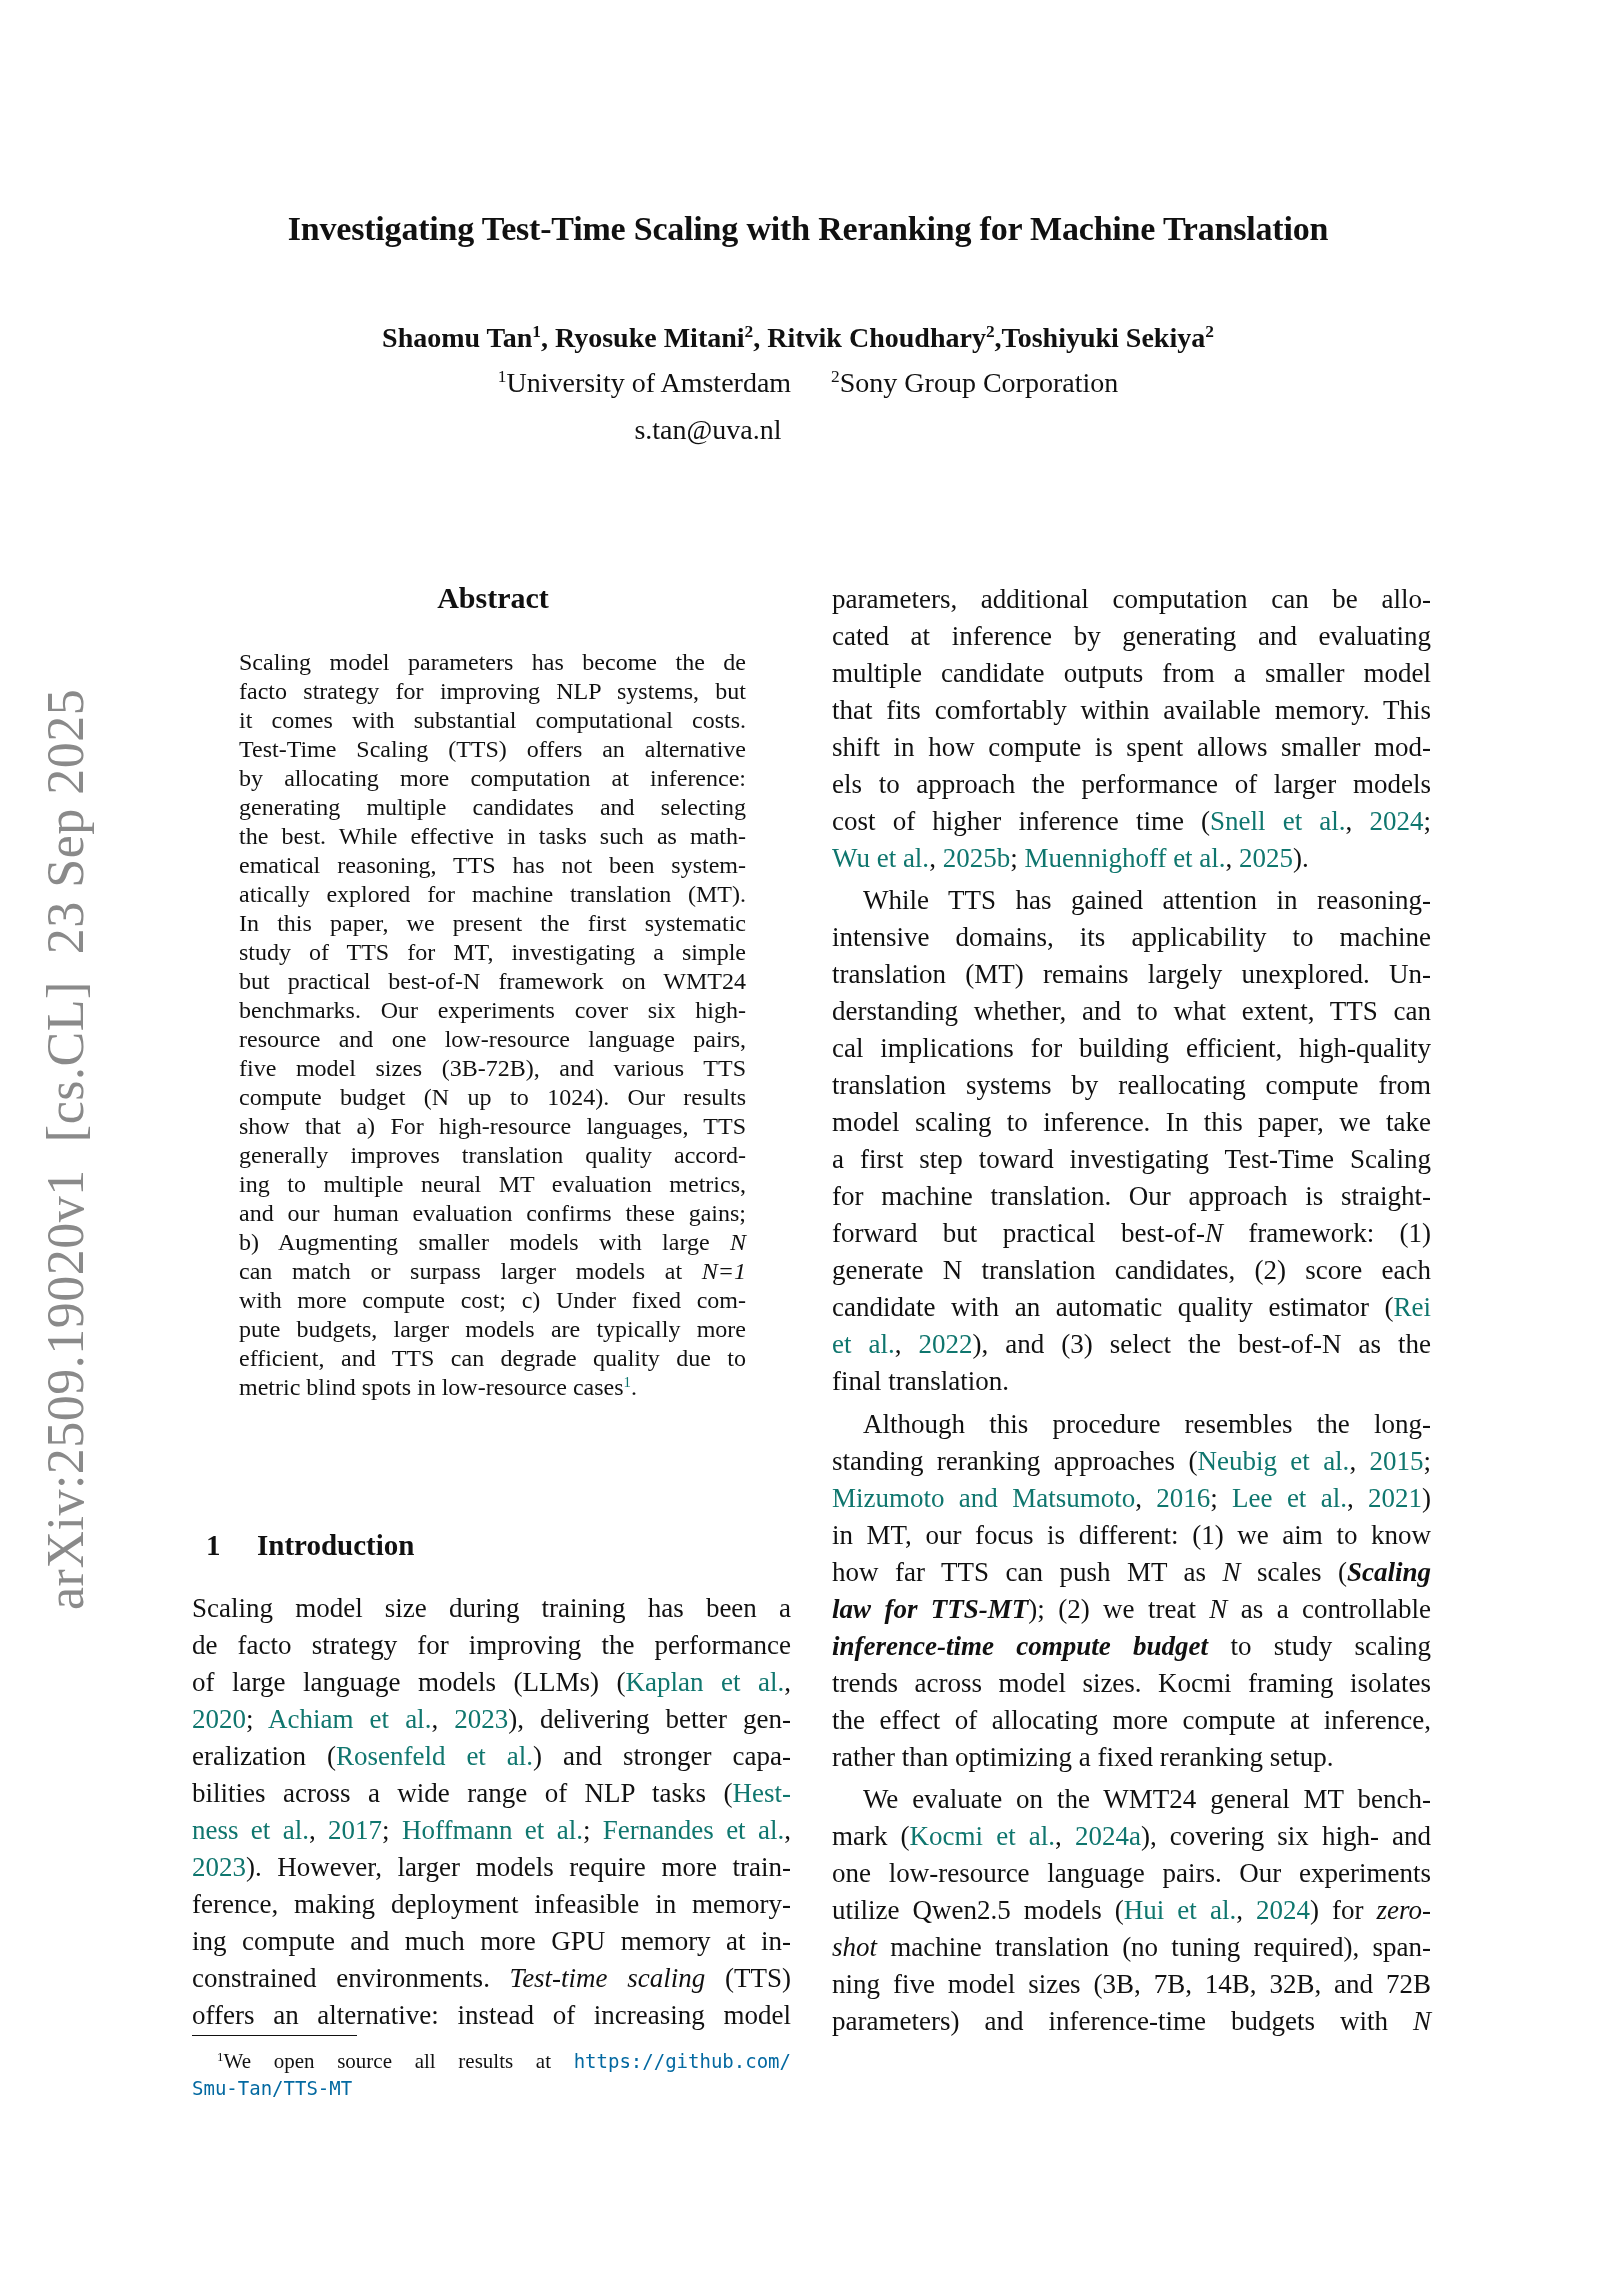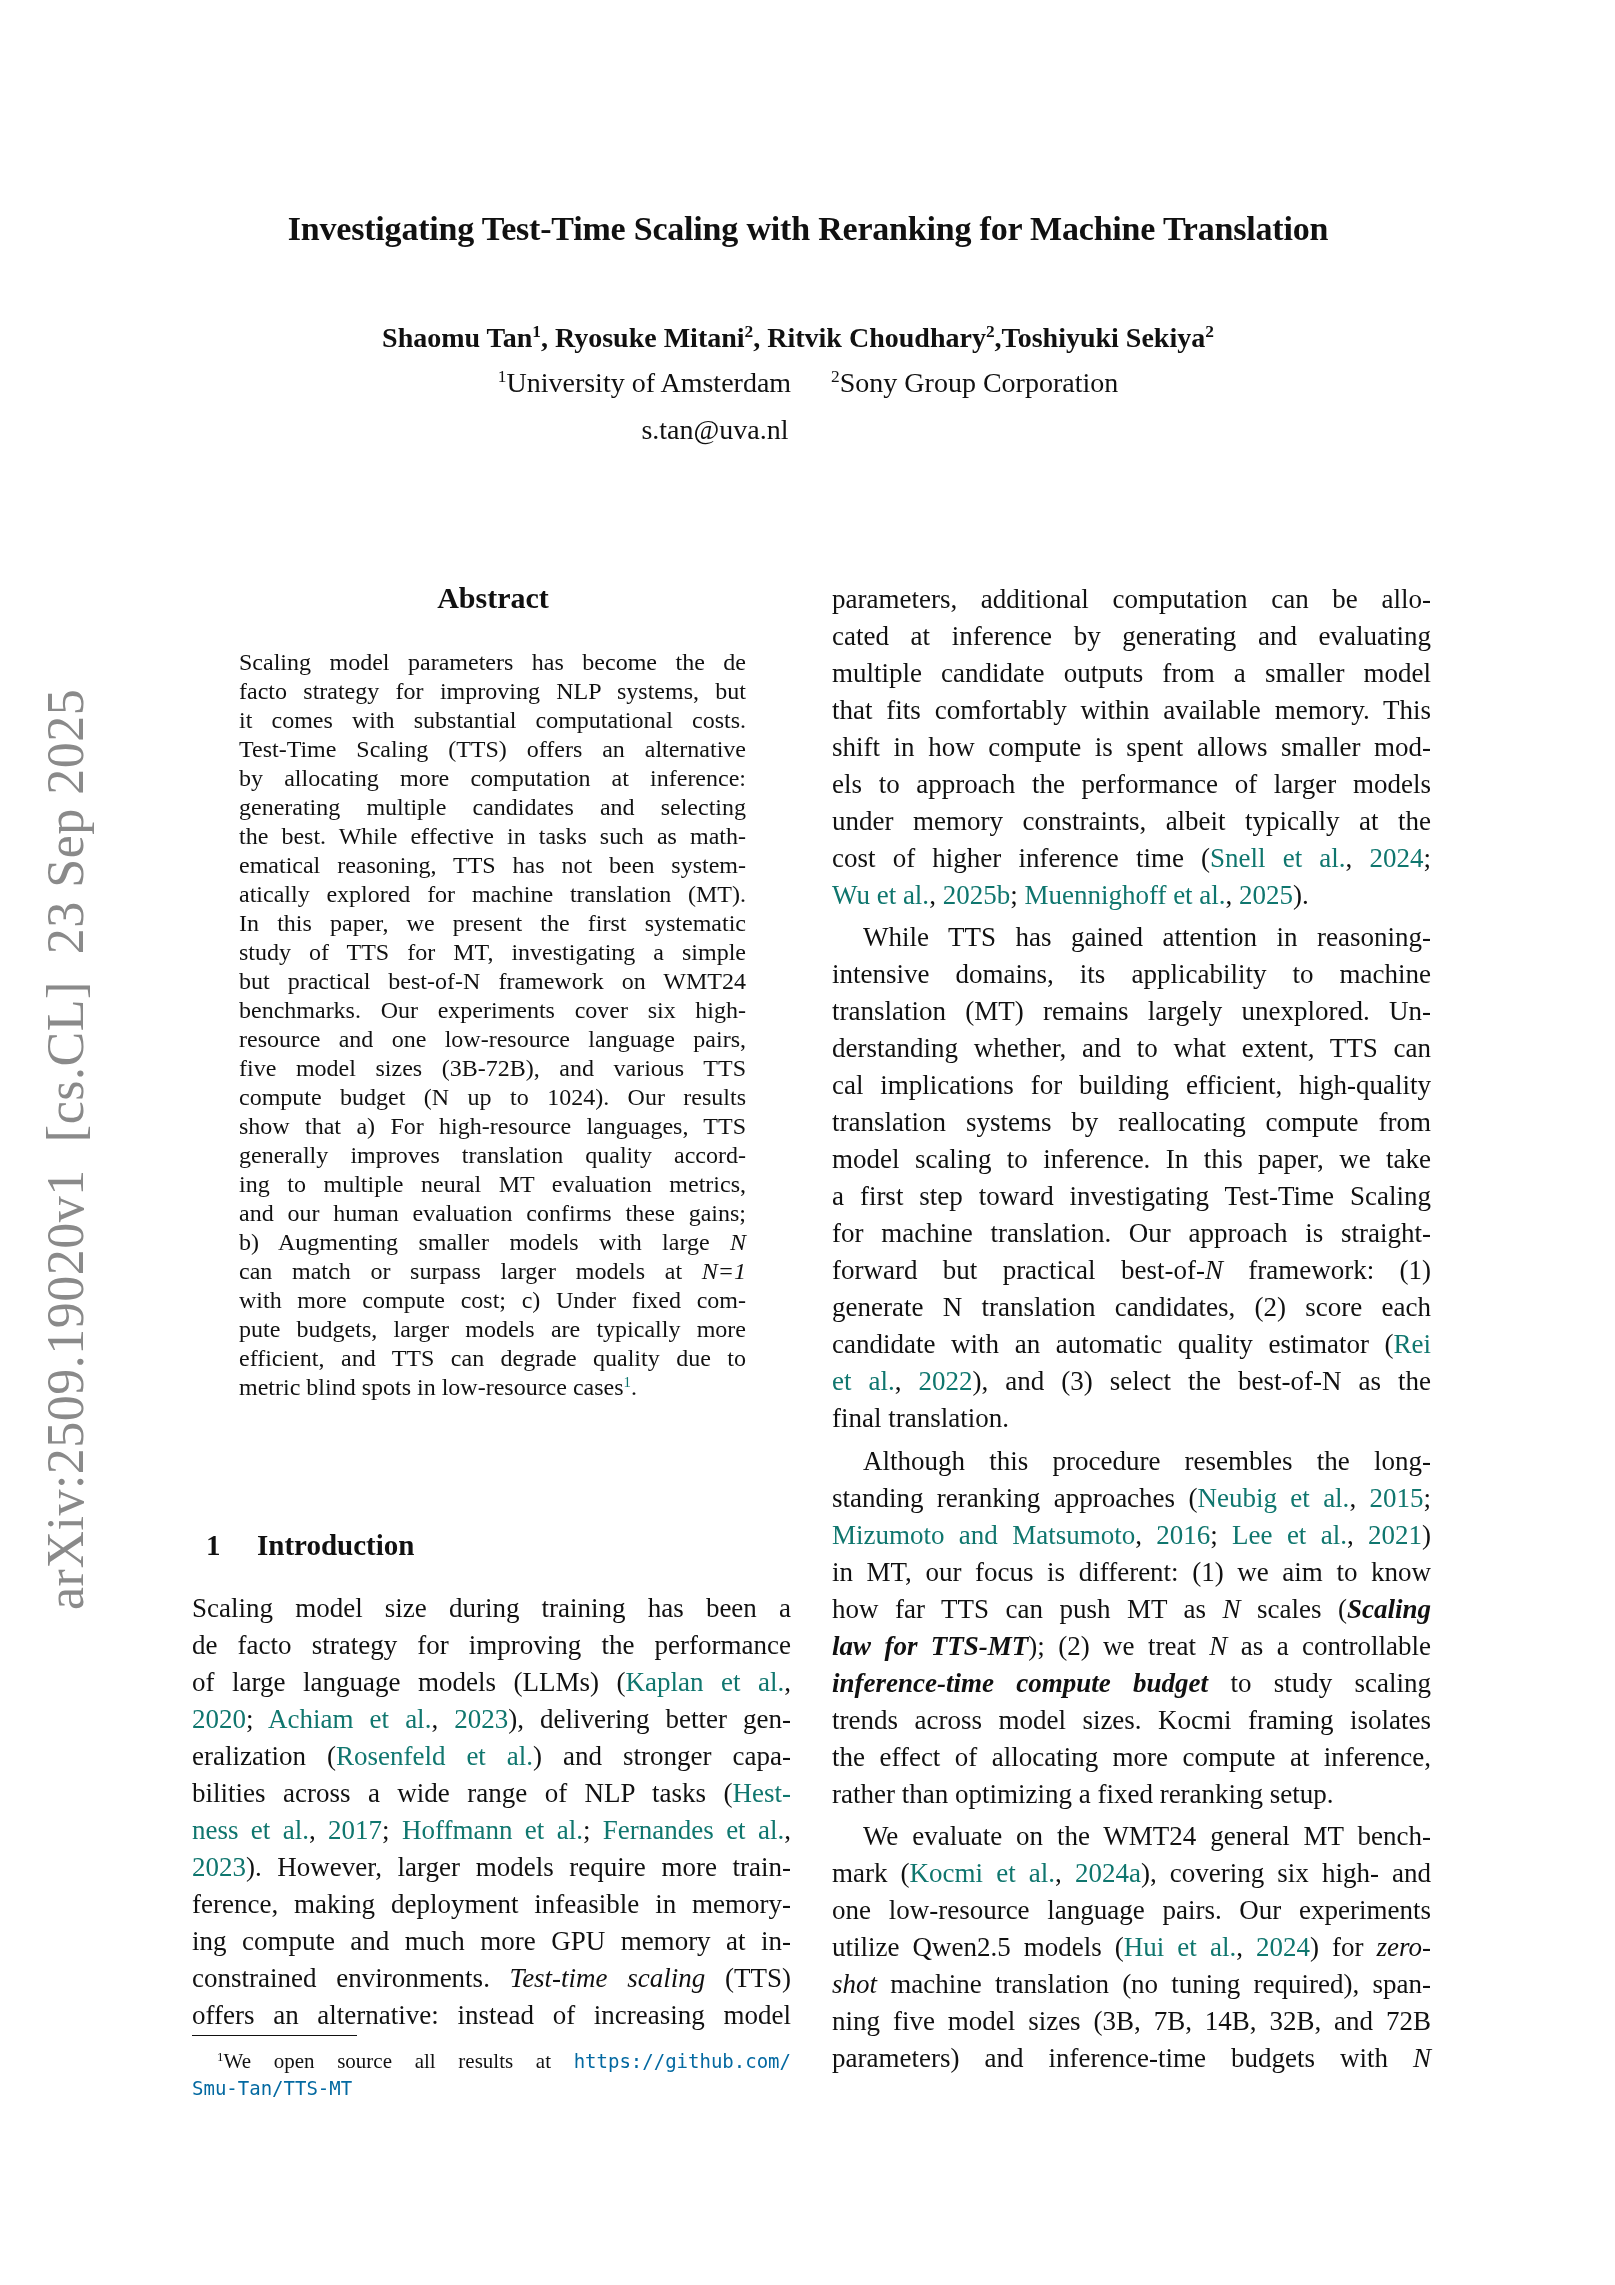--- a/index.html
+++ b/index.html
@@ -4,21 +4,21 @@
 <style>
   html, body { margin: 0; padding: 0; background: #ffffff; }
   body { width: 1616px; height: 2285px; position: relative; overflow: hidden;
          font-family: "Liberation Serif", "DejaVu Serif", serif; color: #111; }
   .title { position: absolute; top: 210px; left: 0; width: 1616px; text-align: center;
            font-weight: bold; font-size: 34px; letter-spacing: -0.2px; }
   .authors { position: absolute; top: 322px; left: 0; width: 1596px; text-align: center;
              font-weight: bold; font-size: 28px; }
   .affil { position: absolute; top: 367px; left: 0; width: 1616px; text-align: center; font-size: 28px; }
   .affil .gap { display: inline-block; width: 40px; }
-  .email { position: absolute; top: 414px; left: 0; width: 1416px; text-align: center; font-size: 28px; padding-left: 7px; }
+  .email { position: absolute; top: 414px; left: 0; width: 1416px; text-align: center; font-size: 28px; }
   sup { font-size: 0.62em; vertical-align: 0.55em; line-height: 0; }
   .arxiv { position: absolute; left: 36px; top: 1610px; transform-origin: 0 0; transform: rotate(-90deg);
            font-size: 52px; color: #8a8a8a; white-space: pre; letter-spacing: 0.5px; }
   .abstract-head { position: absolute; top: 581px; left: 226px; width: 534px; text-align: center;
                    font-weight: bold; font-size: 30px; }
   .abstract { position: absolute; top: 648px; left: 239px; width: 507px; font-size: 24px; line-height: 29px; }
   .line { display: block; white-space: nowrap; text-align: justify; text-align-last: justify; height: 29px; }
   .line.last { text-align-last: left; }
   .sec-head { position: absolute; top: 1529px; left: 206px; font-weight: bold; font-size: 29px; }
   .sec-head .num { display: inline-block; width: 51px; }
@@ -110,21 +110,20 @@
   <span class="line last"><span class="mono">Smu-Tan/TTS-MT</span></span>
 </div>
 
 <div class="col-right">
   <span class="line">parameters, additional computation can be allo-</span>
   <span class="line">cated at inference by generating and evaluating</span>
   <span class="line">multiple candidate outputs from a smaller model</span>
   <span class="line">that fits comfortably within available memory. This</span>
   <span class="line">shift in how compute is spent allows smaller mod-</span>
   <span class="line">els to approach the performance of larger models</span>
-  <span class="line">under memory constraints, albeit typically at the</span>
   <span class="line"><span>cost of higher inference time (</span><span class="cite">Snell et al.</span><span>, </span><span class="cite">2024</span><span>;</span></span>
   <span class="line last"><span class="cite">Wu et al.</span><span>, </span><span class="cite">2025b</span><span>; </span><span class="cite">Muennighoff et al.</span><span>, </span><span class="cite">2025</span><span>).</span></span>
   <span class="para-gap"></span>
   <span class="line indent">While TTS has gained attention in reasoning-</span>
   <span class="line">intensive domains, its applicability to machine</span>
   <span class="line">translation (MT) remains largely unexplored. Un-</span>
   <span class="line">derstanding whether, and to what extent, TTS can</span>
   <span class="line">cal implications for building efficient, high-quality</span>
   <span class="line">translation systems by reallocating compute from</span>
   <span class="line">model scaling to inference. In this paper, we take</span>

